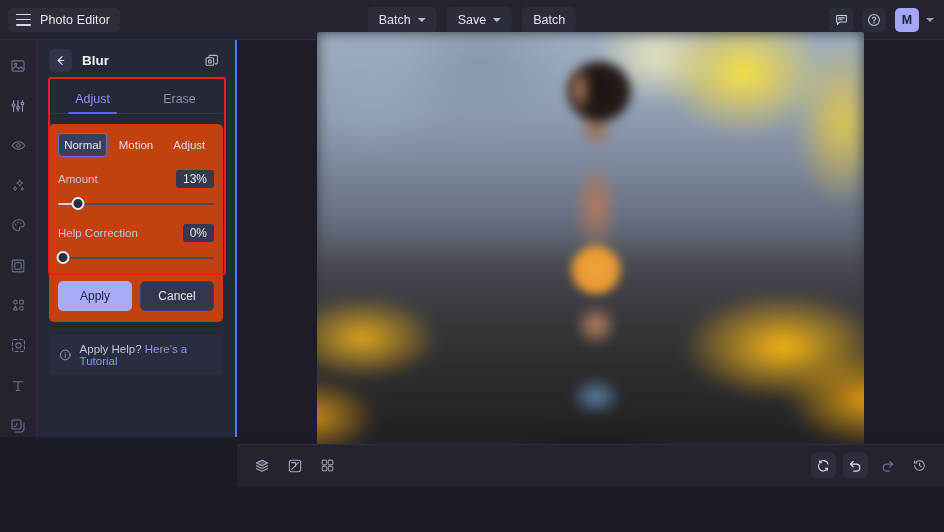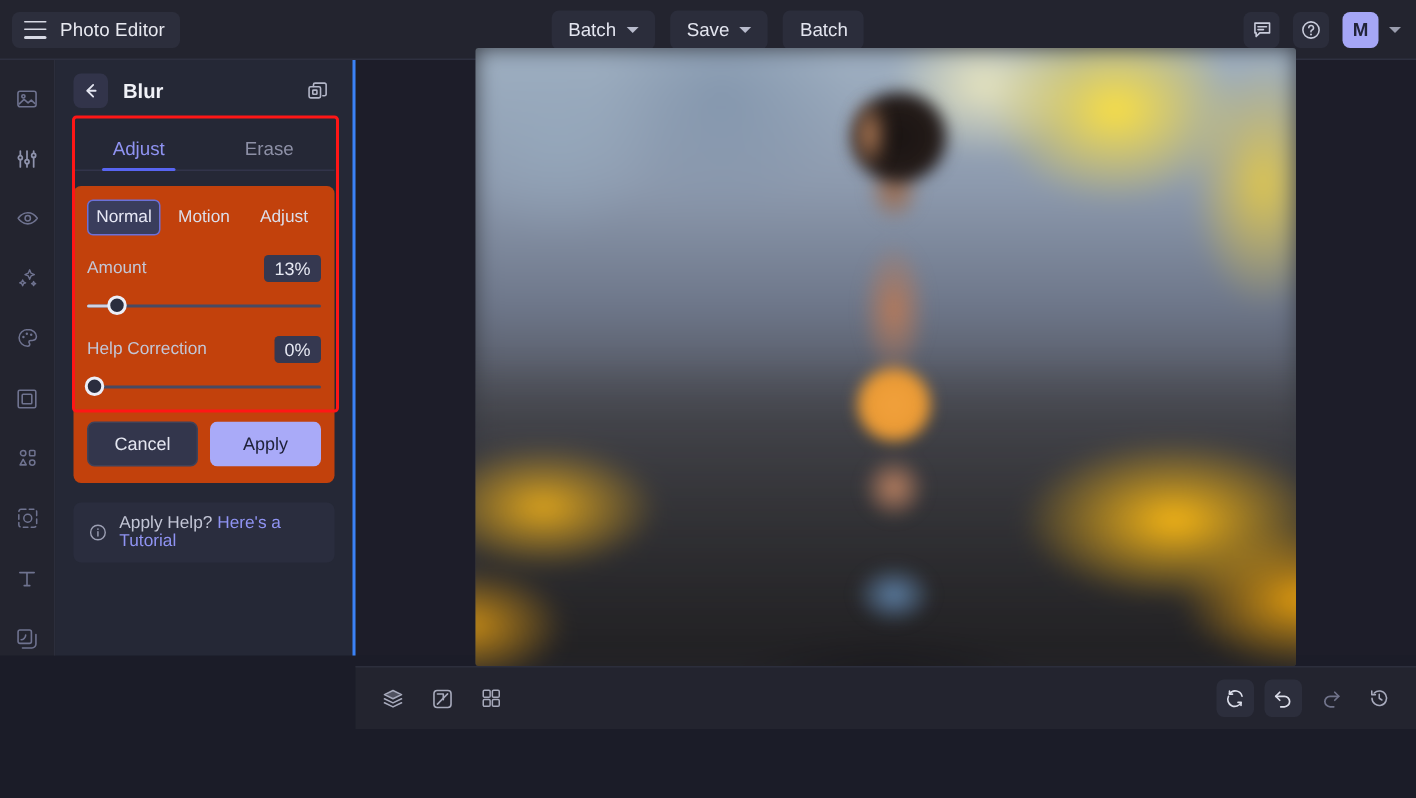--- a/index.html
+++ b/index.html
@@ -454,22 +454,22 @@
             <span class="ctrl-val">0%</span>
           </div>
           <div class="slider">
             <div class="slider-track"></div>
             <div class="slider-fill" style="width:0%"></div>
             <div class="slider-thumb" style="left:3%"></div>
           </div>
         </div>
 
         <div class="actions">
+          <div class="btn btn-apply">Apply</div>
           <div class="btn btn-cancel">Cancel</div>
-          <div class="btn btn-apply">Apply</div>
         </div>
       </div>
 
       <div class="help">
         <svg width="14" height="14" viewBox="0 0 16 16" fill="none" stroke="#9c9fb3" stroke-width="1.2">
           <circle cx="8" cy="8" r="6.2"></circle>
             <path d="M8 7.3v3.6"></path>
             <circle cx="8" cy="5.2" r=".7" fill="#9c9fb3" stroke="none"></circle>
         </svg>
         <span class="help-text"><span>Apply Help? </span><span class="help-link">Here's a Tutorial</span></span>

